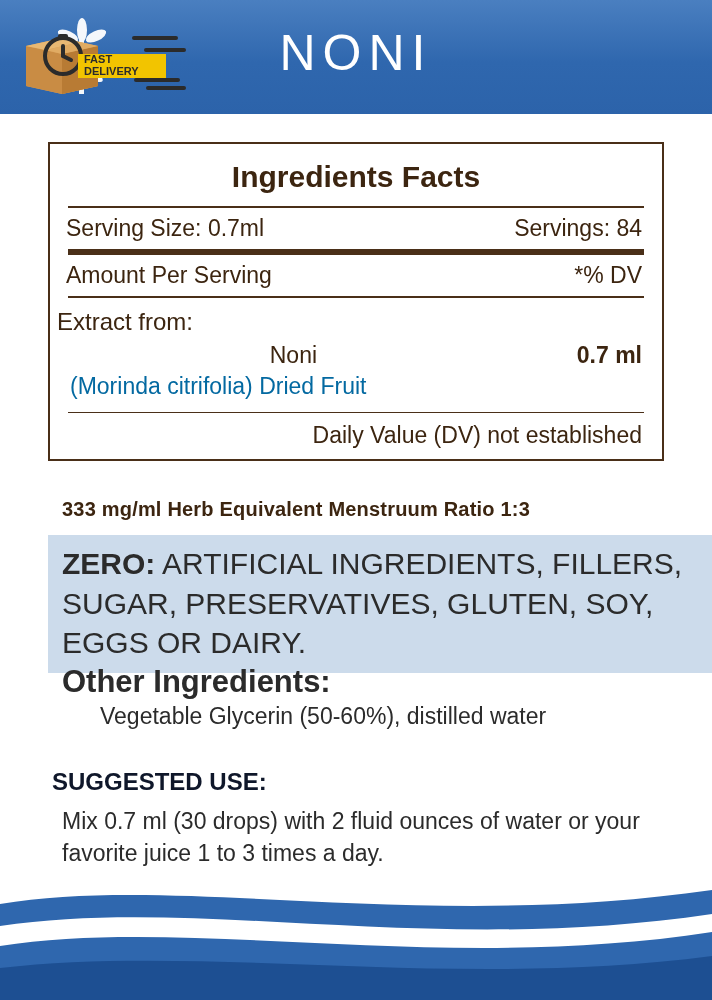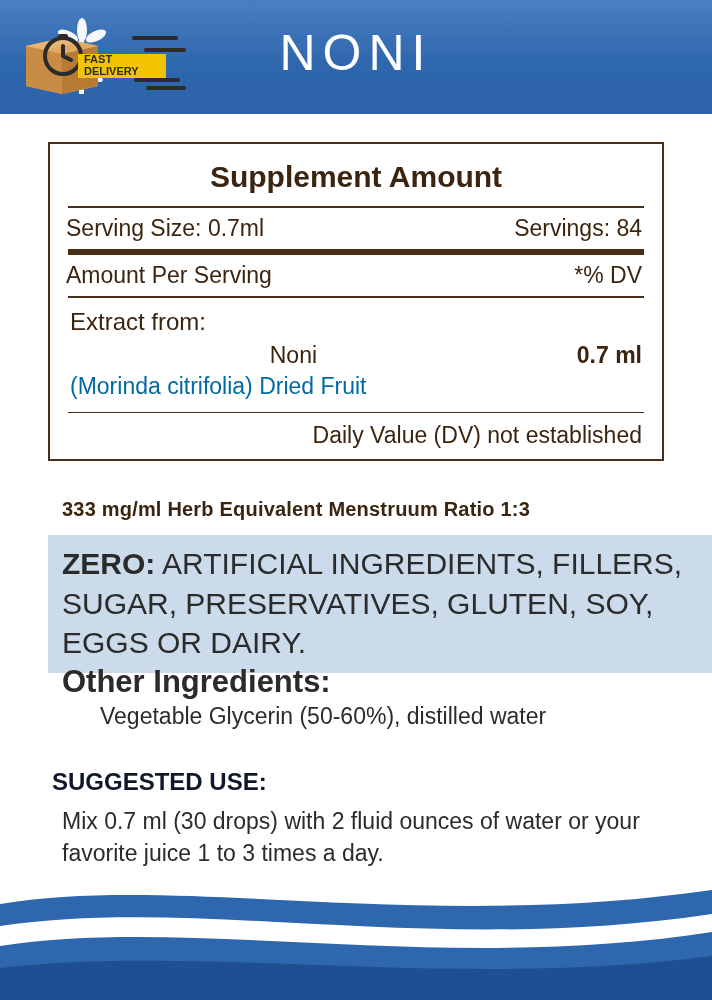--- a/index.html
+++ b/index.html
@@ -71,21 +71,21 @@
     justify-content: space-between;
     align-items: baseline;
     padding: 7px 20px 7px 16px;
     font-size: 23px;
     color: #3c2510;
   }
   .row .left { text-align: left; }
   .row .right { text-align: right; }
 
   .extract-head {
-    padding: 10px 20px 2px 20px;
+    padding: 10px 20px 2px 7px;
     font-size: 24px;
     color: #3c2510;
   }
   .extract-row {
     display: flex;
     justify-content: space-between;
     align-items: baseline;
     padding: 4px 20px 0 20px;
     font-size: 23px;
     color: #3c2510;
@@ -214,21 +214,21 @@
 
         <rect x="60" y="38" width="88" height="24" fill="#f2c400"></rect>
         <text x="66" y="47" font-family="Liberation Sans, sans-serif" font-size="11" font-weight="bold" fill="#2b2b2b">FAST</text>
         <text x="66" y="59" font-family="Liberation Sans, sans-serif" font-size="11" font-weight="bold" fill="#2b2b2b">DELIVERY</text>
       </svg>
     </div>
     <div class="header-title">NONI</div>
   </div>
 
   <div class="facts-box">
-    <div class="facts-title">Supplement Amount</div>
+    <div class="facts-title">Ingredients Facts</div>
     <div class="rule"></div>
 
     <div class="row">
       <span class="left">Serving Size: 0.7ml</span>
       <span class="right">Servings: 84</span>
     </div>
 
     <div class="rule-thick"></div>
 
     <div class="row">

